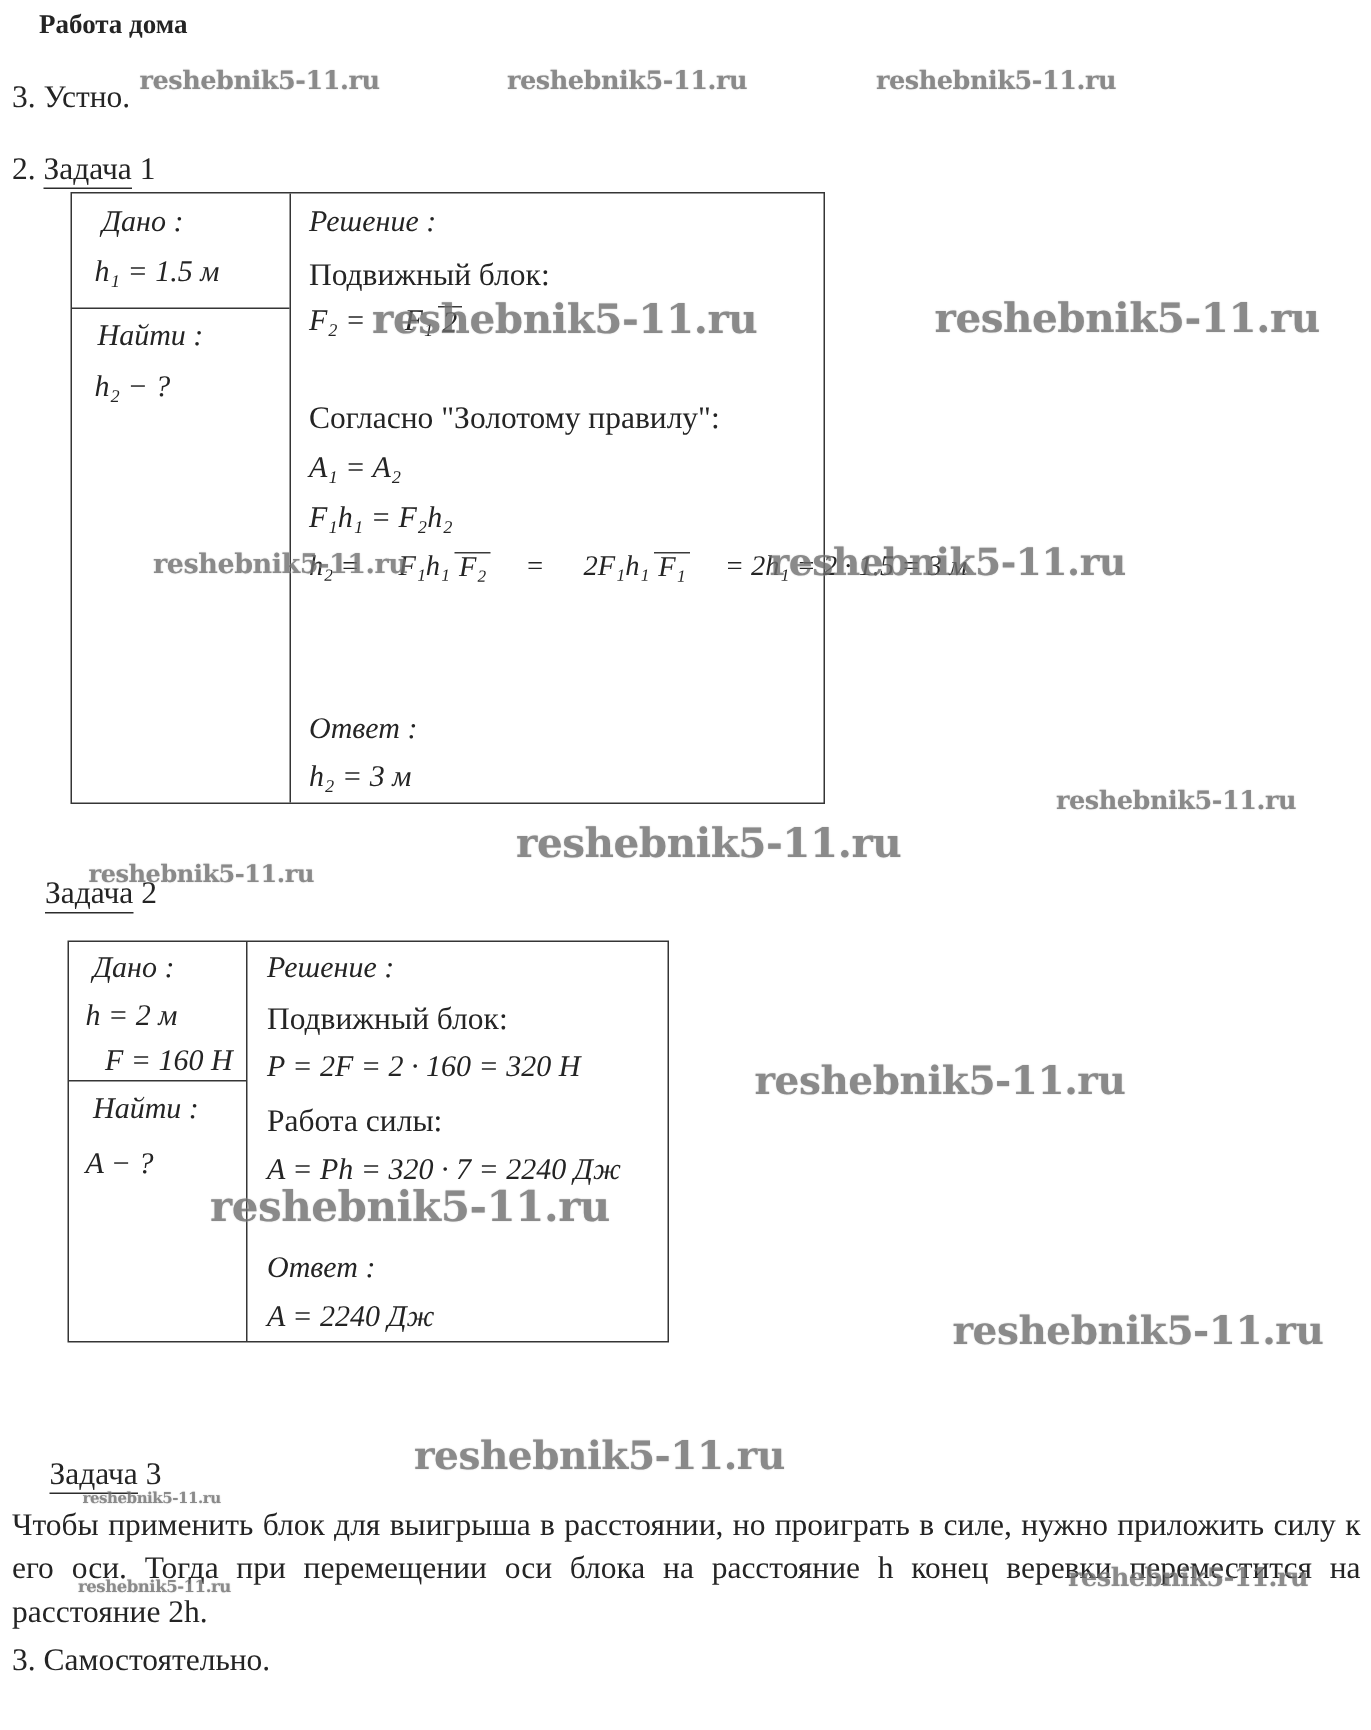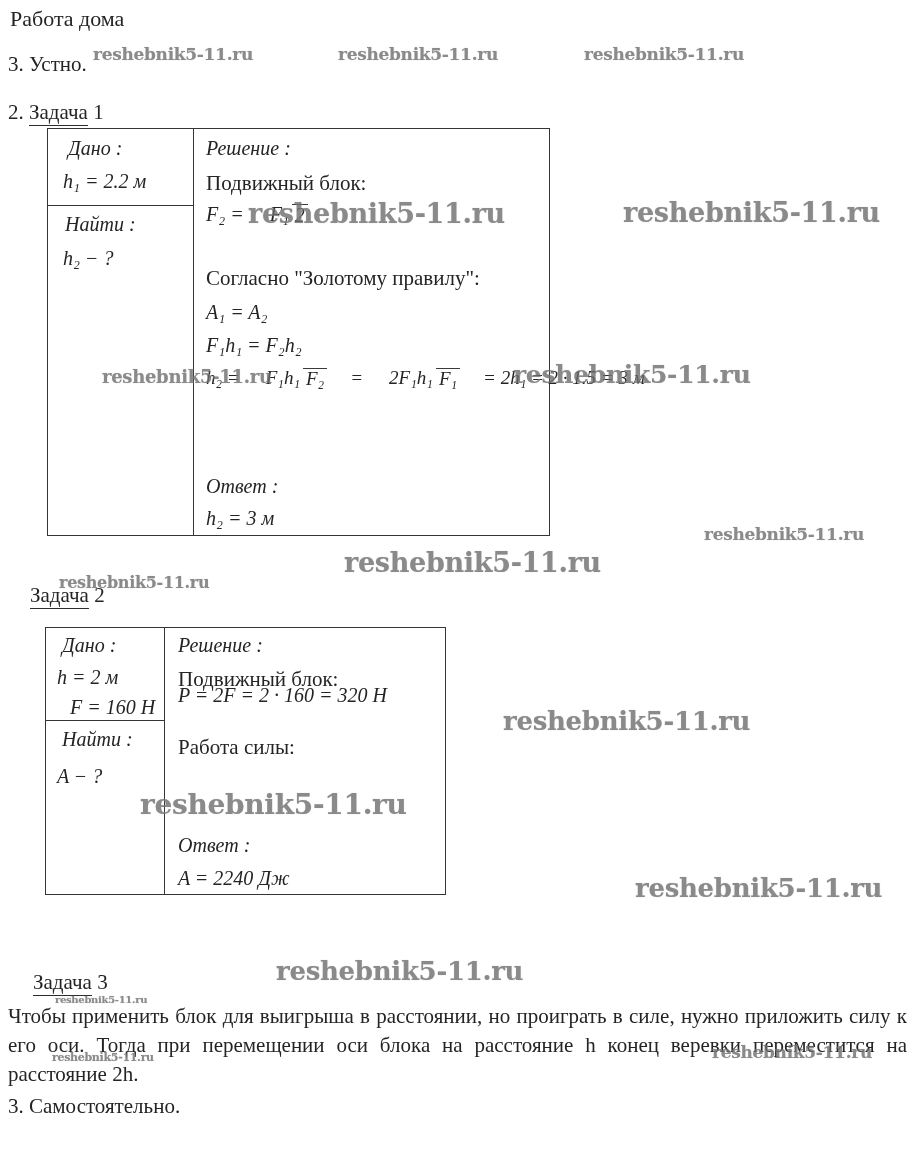--- a/index.html
+++ b/index.html
@@ -2,21 +2,21 @@
 <html><head>
 <meta charset="utf-8">
 <style>
   html,body{margin:0;padding:0;}
   body{
     width:914px;height:1153px;position:relative;background:#ffffff;
     font-family:"Liberation Serif","DejaVu Serif",serif;
     color:#242424;overflow:hidden;
   }
   .abs{position:absolute;white-space:nowrap;}
-  .doc-title{font-size:22px;font-weight:normal;}
+  .doc-title{font-size:18px;font-weight:bold;margin-left:16px;}
   .plain{font-size:21px;}
   .heading{font-size:21px;}
   .u{border-bottom:1.5px solid #2c2c2c;padding-bottom:1px;}
   
   .tbl{position:absolute;border:1.5px solid #353535;background:transparent;}
   .vline{position:absolute;top:0;bottom:0;border-left:1.5px solid #353535;}
   .hline{position:absolute;left:0;border-top:1.5px solid #353535;}
   .cellline{position:absolute;font-size:20px;white-space:nowrap;}
   .it{font-style:italic;}
   .upr{font-style:normal;}
@@ -66,21 +66,21 @@
 
 <div class="abs plain" style="left:8px;top:52px;">3. Устно.</div>
 
 <div class="abs heading" style="left:8px;top:100px;"><span>2. </span><span class="u">Задача</span><span> 1</span></div>
 
 <div class="tbl" style="left:47px;top:128px;width:501px;height:406px;">
   <div class="vline" style="left:145px;"></div>
   <div class="hline" style="top:76px;width:145px;"></div>
 
   <div class="cellline it" style="left:20px;top:8px;">Дано :</div>
-  <div class="cellline it" style="left:15px;top:41px;">h₁ = 2.2 м</div>
+  <div class="cellline it" style="left:15px;top:41px;">h₁ = 1.5 м</div>
   <div class="cellline it" style="left:17px;top:84px;">Найти :</div>
   <div class="cellline it" style="left:15px;top:118px;">h₂ − ?</div>
 
   <div class="cellline it" style="left:158px;top:8px;">Решение :</div>
   <div class="cellline upr" style="left:158px;top:42px;font-size:21px;">Подвижный блок:</div>
 
   <div class="fline f20" style="left:158px;top:74px;">
     <span>F₂ =</span>
     <span class="frac">
       <span class="num">F₁</span>
@@ -117,22 +117,23 @@
   <div class="hline" style="top:92px;width:118px;"></div>
 
   <div class="cellline it" style="left:16px;top:6px;">Дано :</div>
   <div class="cellline it" style="left:11px;top:38px;">h = 2 м</div>
   <div class="cellline it" style="left:24px;top:68px;">F = 160 Н</div>
   <div class="cellline it" style="left:16px;top:100px;">Найти :</div>
   <div class="cellline it" style="left:11px;top:137px;">A − ?</div>
 
   <div class="cellline it" style="left:132px;top:6px;">Решение :</div>
   <div class="cellline upr" style="left:132px;top:39px;font-size:21px;">Подвижный блок:</div>
-  <div class="cellline it" style="left:132px;top:56px;">P = 2F = 2 · 160 = 320 Н</div>
+  <div class="cellline it" style="left:132px;top:72px;">P = 2F = 2 · 160 = 320 Н</div>
   <div class="cellline upr" style="left:132px;top:107px;font-size:21px;">Работа силы:</div>
+  <div class="cellline it" style="left:132px;top:141px;">A = Ph = 320 · 7 = 2240 Дж</div>
   <div class="cellline it" style="left:132px;top:206px;">Ответ :</div>
   <div class="cellline it" style="left:132px;top:239px;">A = 2240 Дж</div>
 </div>
 
 <div class="abs heading" style="left:33px;top:970px;"><span class="u">Задача</span><span> 3</span></div>
 
 <div class="para" style="left:8px;top:1002px;width:899px;">Чтобы применить блок для выигрыша в расстоянии, но проиграть в силе, нужно приложить силу к его оси. Тогда при перемещении оси блока на расстояние h конец веревки переместится на расстояние 2h.</div>
 
 <div class="abs plain" style="left:8px;top:1094px;">3. Самостоятельно.</div>
 

